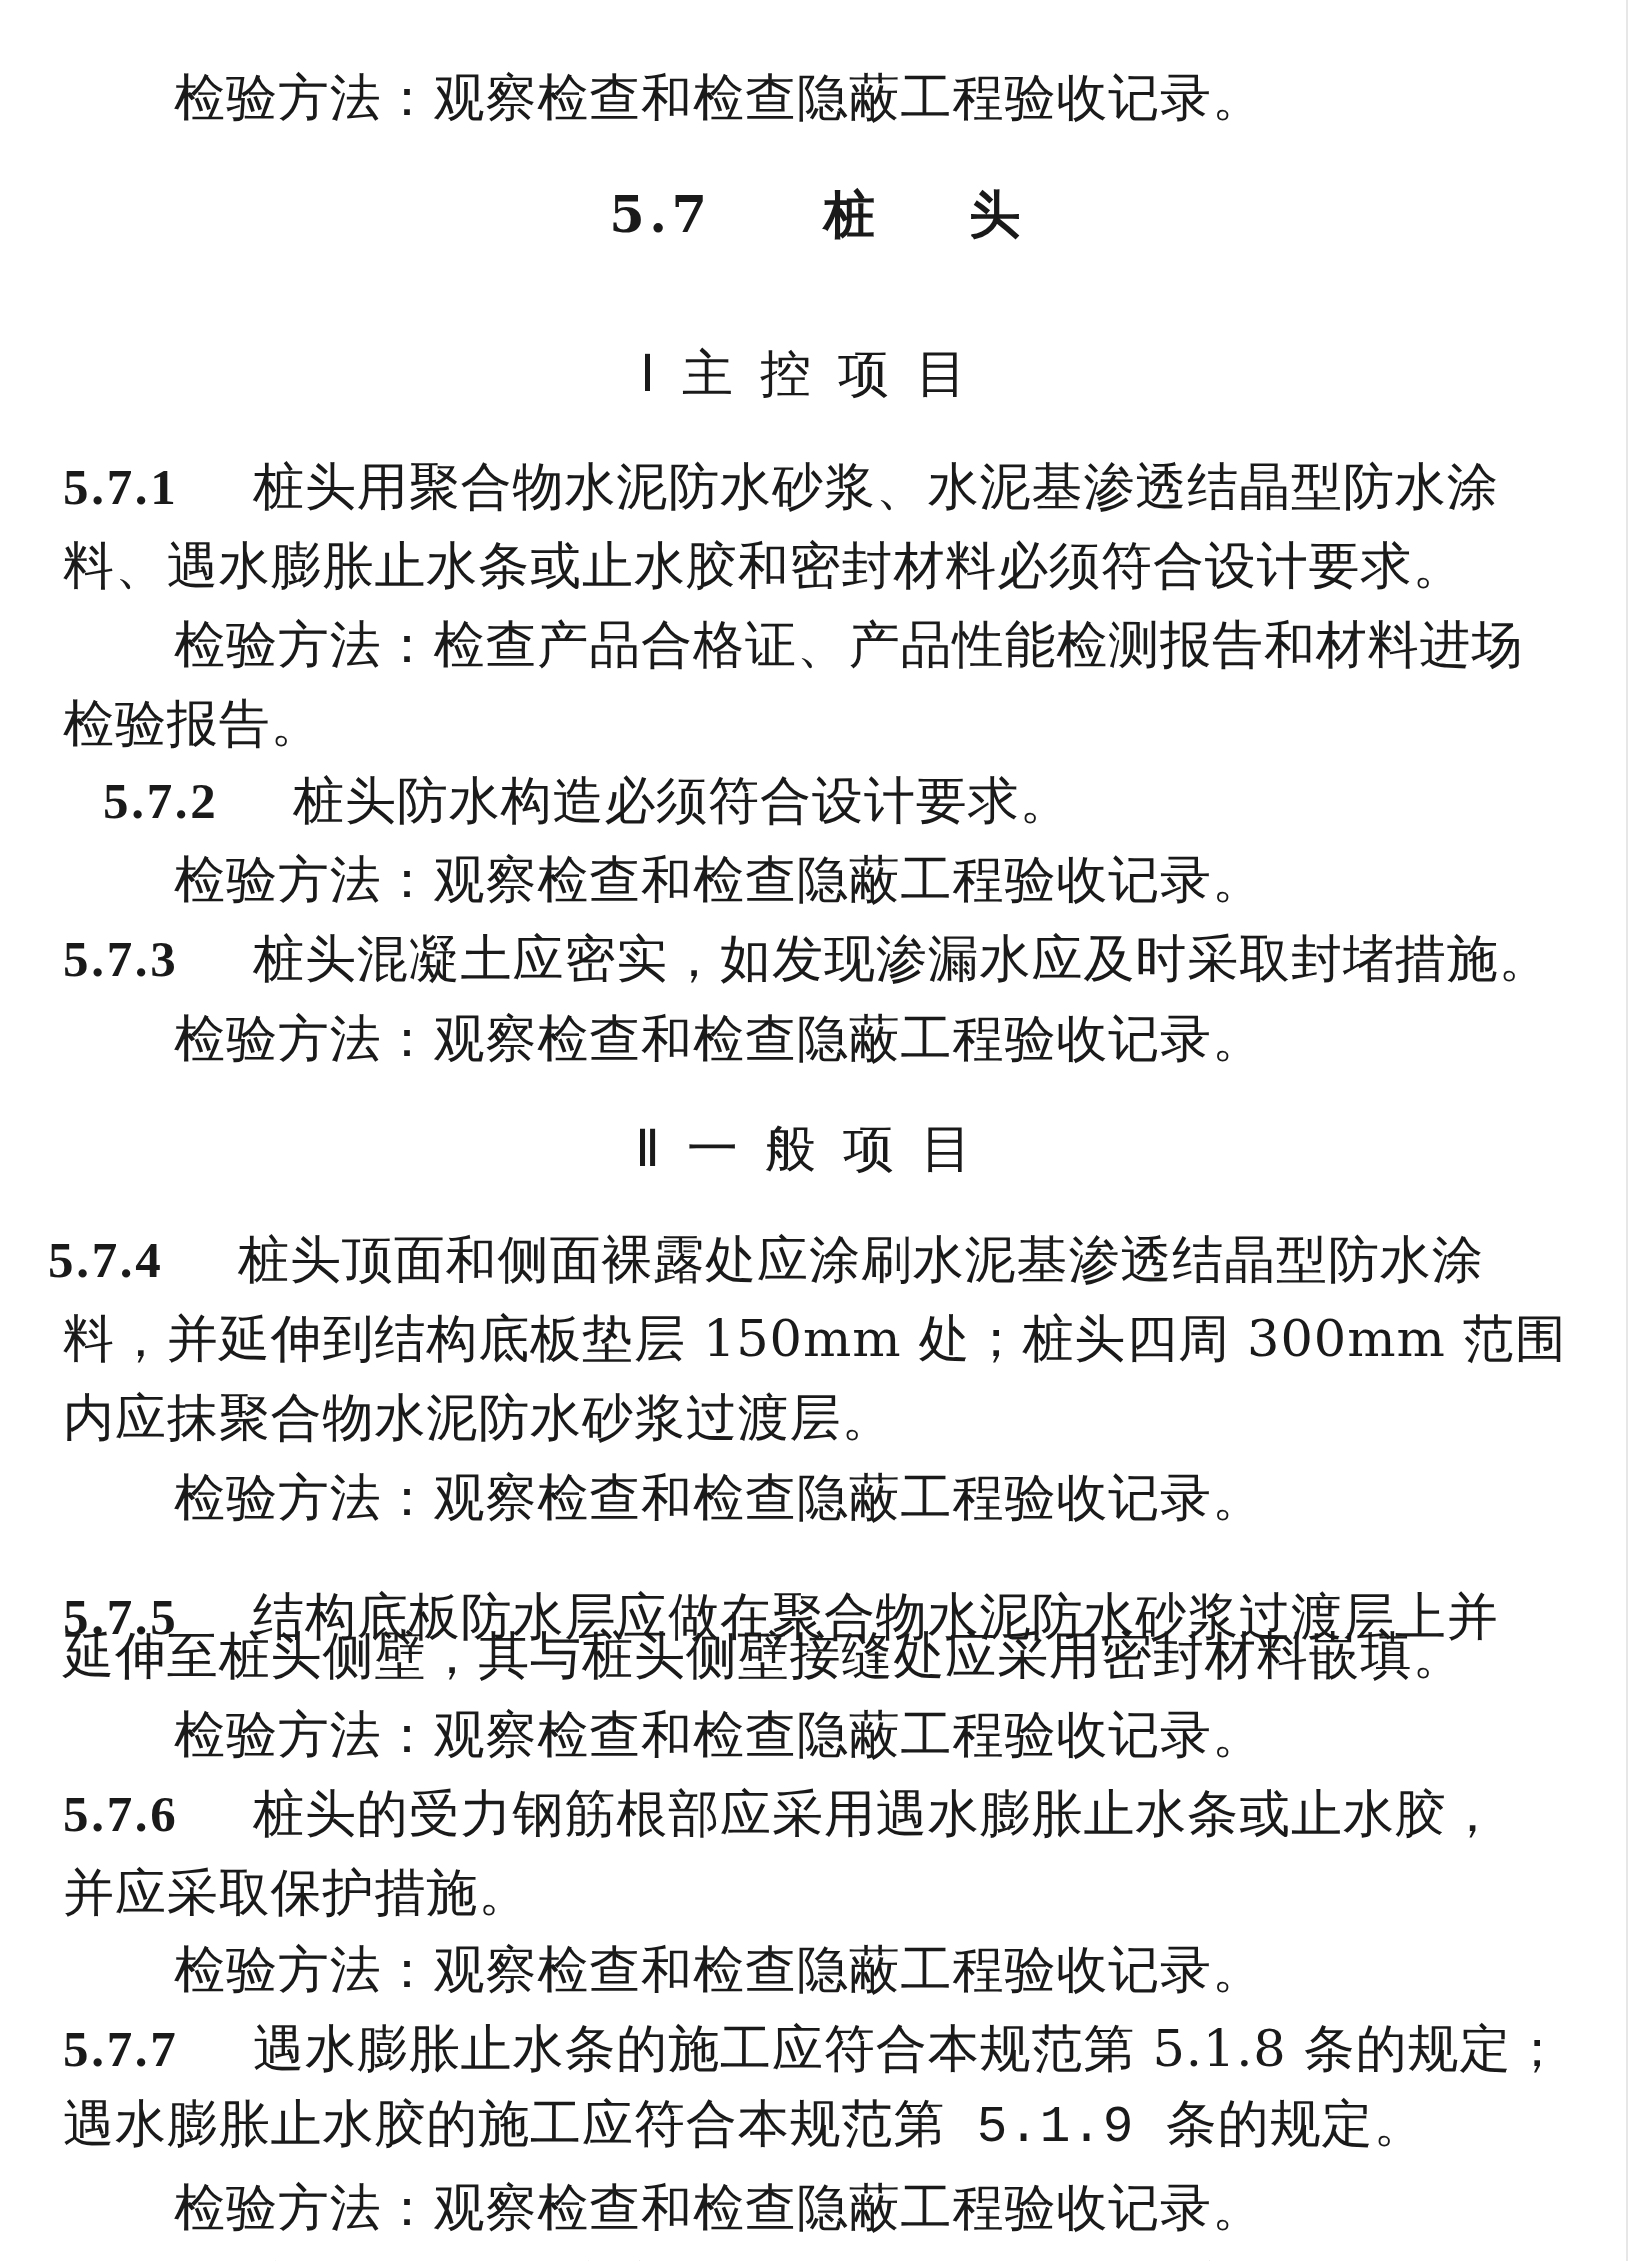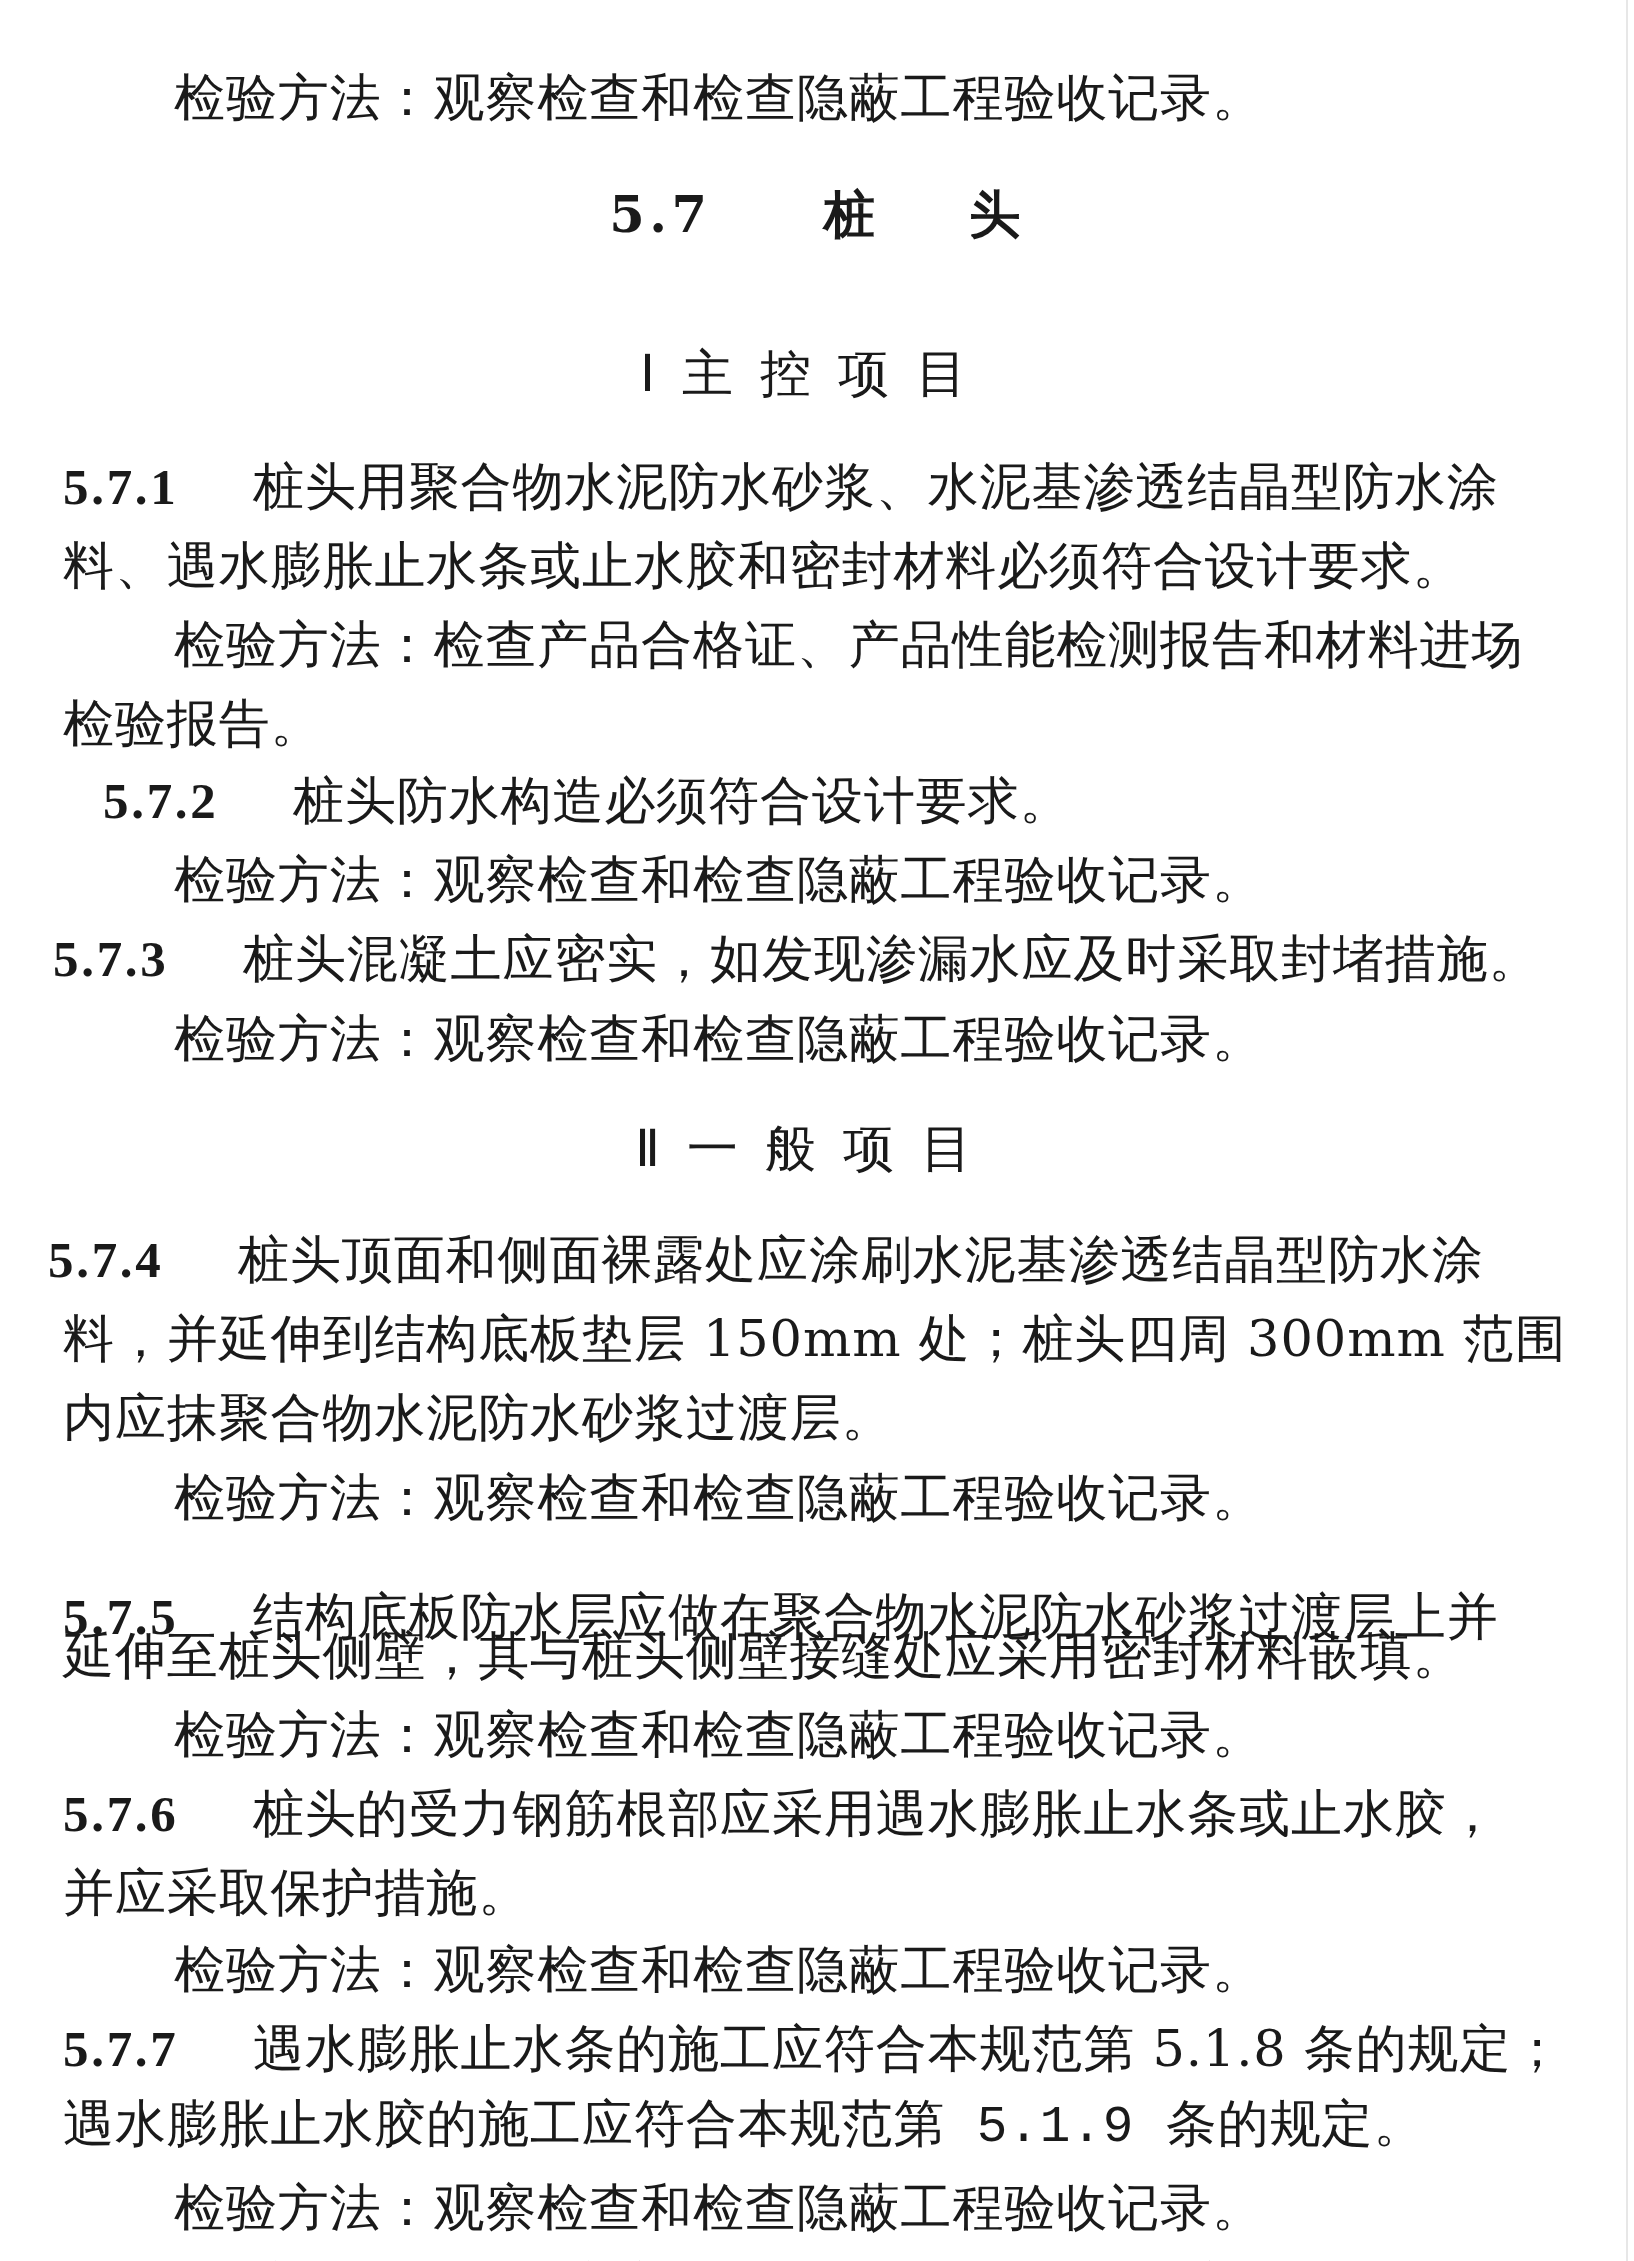--- a/index.html
+++ b/index.html
@@ -58,21 +58,21 @@
   </div>
   <div class="line" style="left:63px; top:536px;">料、遇水膨胀止水条或止水胶和密封材料必须符合设计要求。</div>
   <div class="line" style="left:174px; top:615px;">检验方法：检查产品合格证、产品性能检测报告和材料进场</div>
   <div class="line" style="left:63px; top:694px;">检验报告。</div>
 
   <div class="line" style="left:63px; top:771px;margin-left:40px;">
     <span class="clause-num">5.7.2</span><span>桩头防水构造必须符合设计要求。</span>
   </div>
   <div class="line" style="left:174px; top:850px;">检验方法：观察检查和检查隐蔽工程验收记录。</div>
 
-  <div class="line" style="left:53px; top:929px;">
+  <div class="line" style="left:63px; top:929px;">
     <span class="clause-num">5.7.3</span><span>桩头混凝土应密实，如发现渗漏水应及时采取封堵措施。</span>
   </div>
   <div class="line" style="left:174px; top:1009px;">检验方法：观察检查和检查隐蔽工程验收记录。</div>
 
   <div class="heading sub-title" style="top:1119px;text-align:center;">
     <span class="roman">Ⅱ</span><span>一般项目</span>
   </div>
 
   <div class="line" style="left:48px; top:1230px;">
     <span class="clause-num">5.7.4</span><span>桩头顶面和侧面裸露处应涂刷水泥基渗透结晶型防水涂</span>

